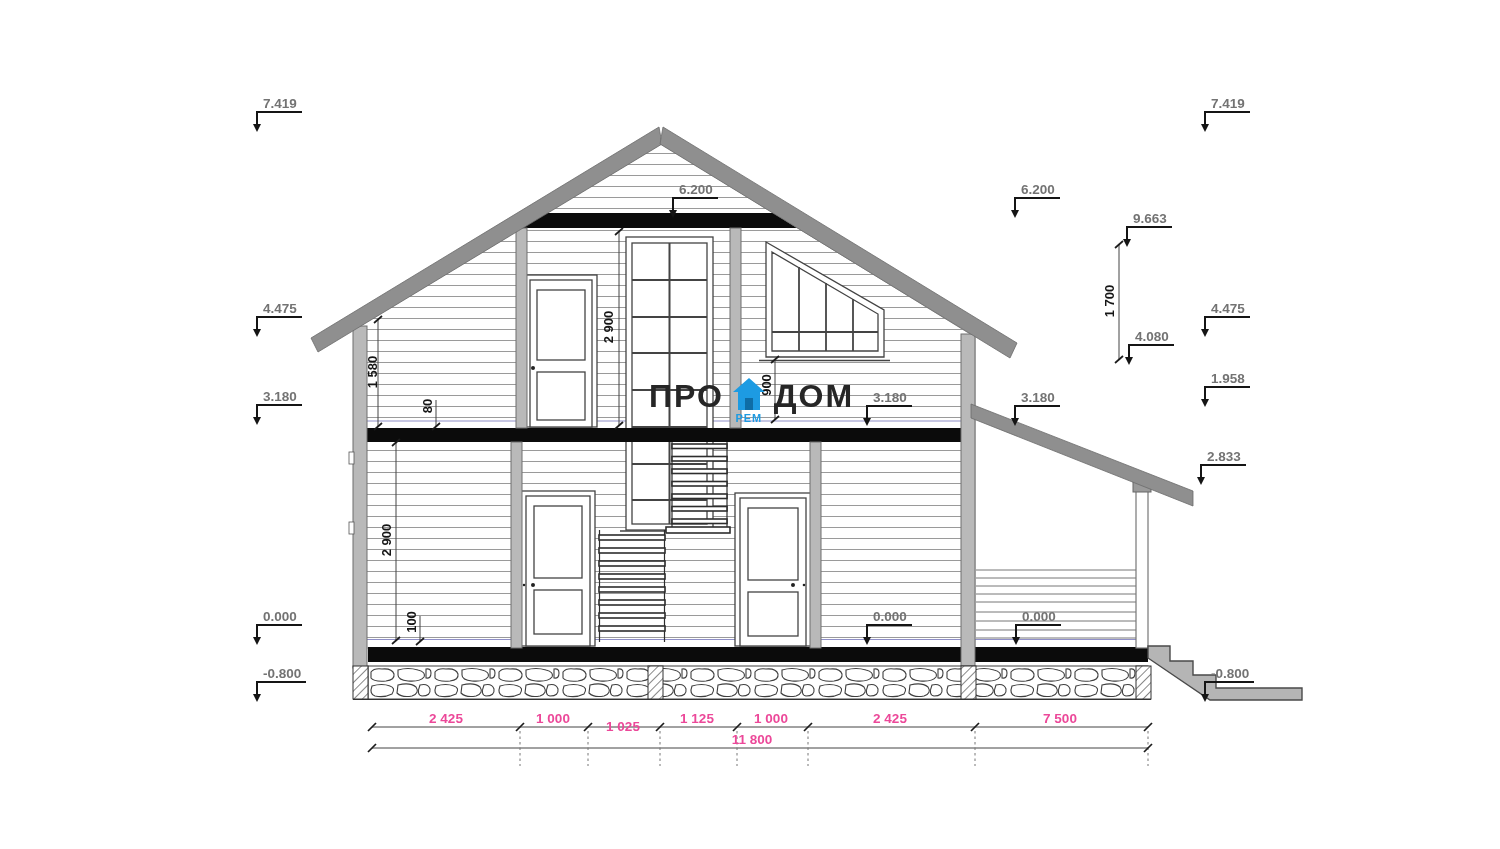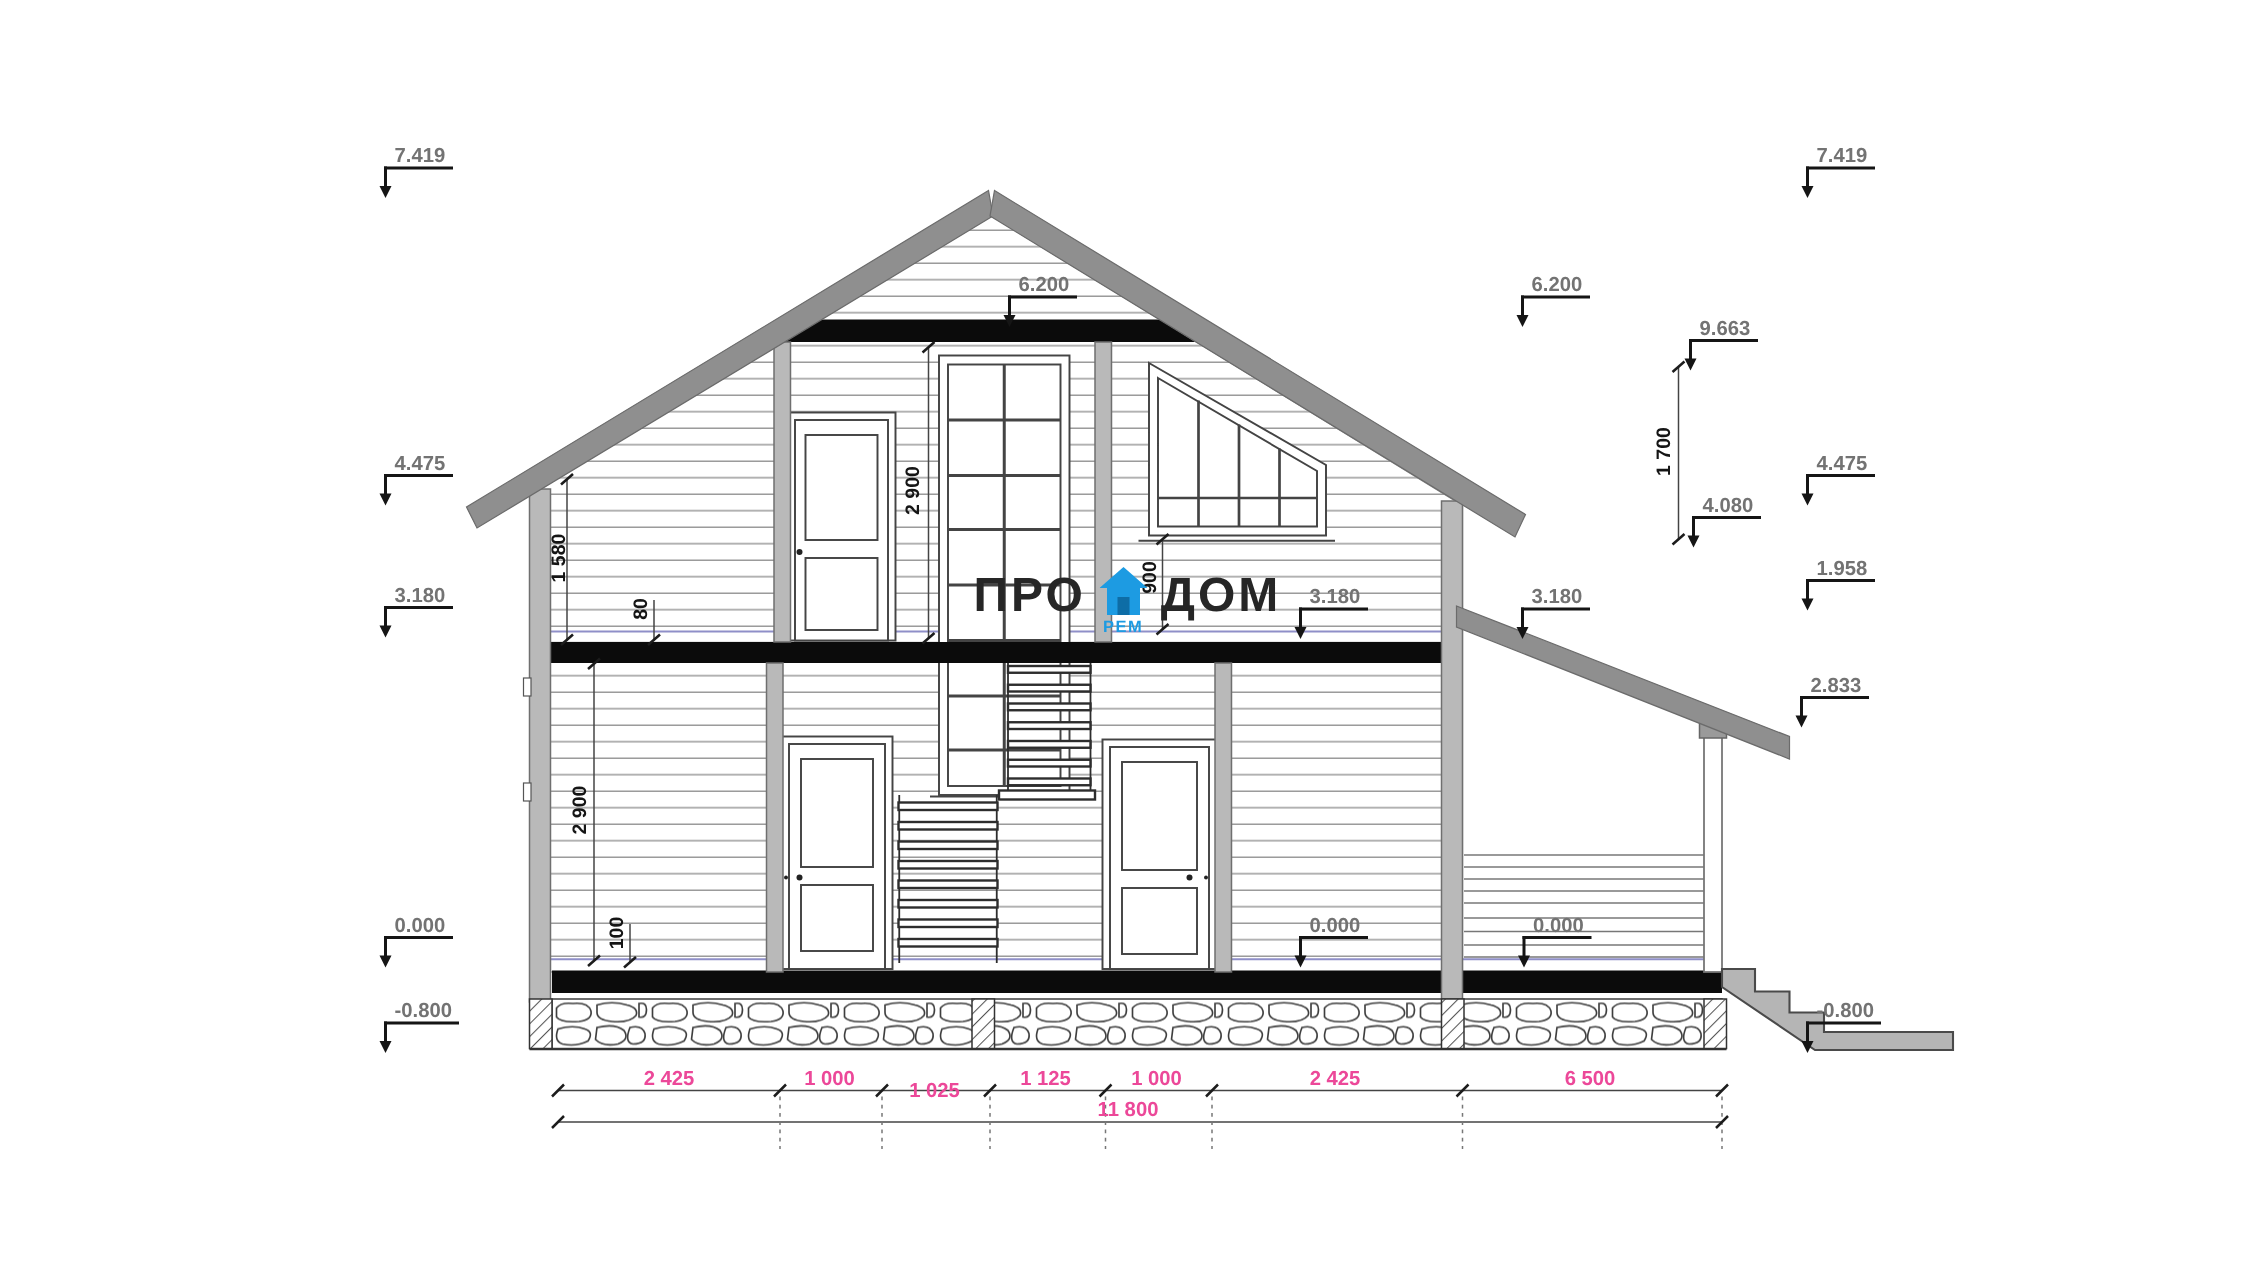--- a/index.html
+++ b/index.html
@@ -270,21 +270,21 @@
   <div class="vdim" style="left:608px;top:327px">2 900</div>
   <div class="vdim" style="left:766px;top:385px">900</div>
   <div class="vdim" style="left:1109px;top:301px">1 700</div>
 
   <div class="hdim" style="left:446px;top:711px">2 425</div>
   <div class="hdim" style="left:553px;top:711px">1 000</div>
   <div class="hdim" style="left:623px;top:719px">1 025</div>
   <div class="hdim" style="left:697px;top:711px">1 125</div>
   <div class="hdim" style="left:771px;top:711px">1 000</div>
   <div class="hdim" style="left:890px;top:711px">2 425</div>
-  <div class="hdim" style="left:1060px;top:711px">6 500</div>
+  <div class="hdim" style="left:1060px;top:711px">7 500</div>
   <div class="hdim" style="left:752px;top:732px">11 800</div>
 
   <div class="logo">
     <span class="word">ПРО</span>
     <span class="house">
       <svg width="32" height="34" viewBox="0 0 32 34">
         <path d="M16,0 L32,14 L27,14 L27,32 L5,32 L5,14 L0,14 Z" fill="#1d9be2"></path>
         <rect x="12" y="20" width="8" height="12" fill="#0e6da6"></rect>
       </svg>
       <span class="sub">РЕМ</span>

